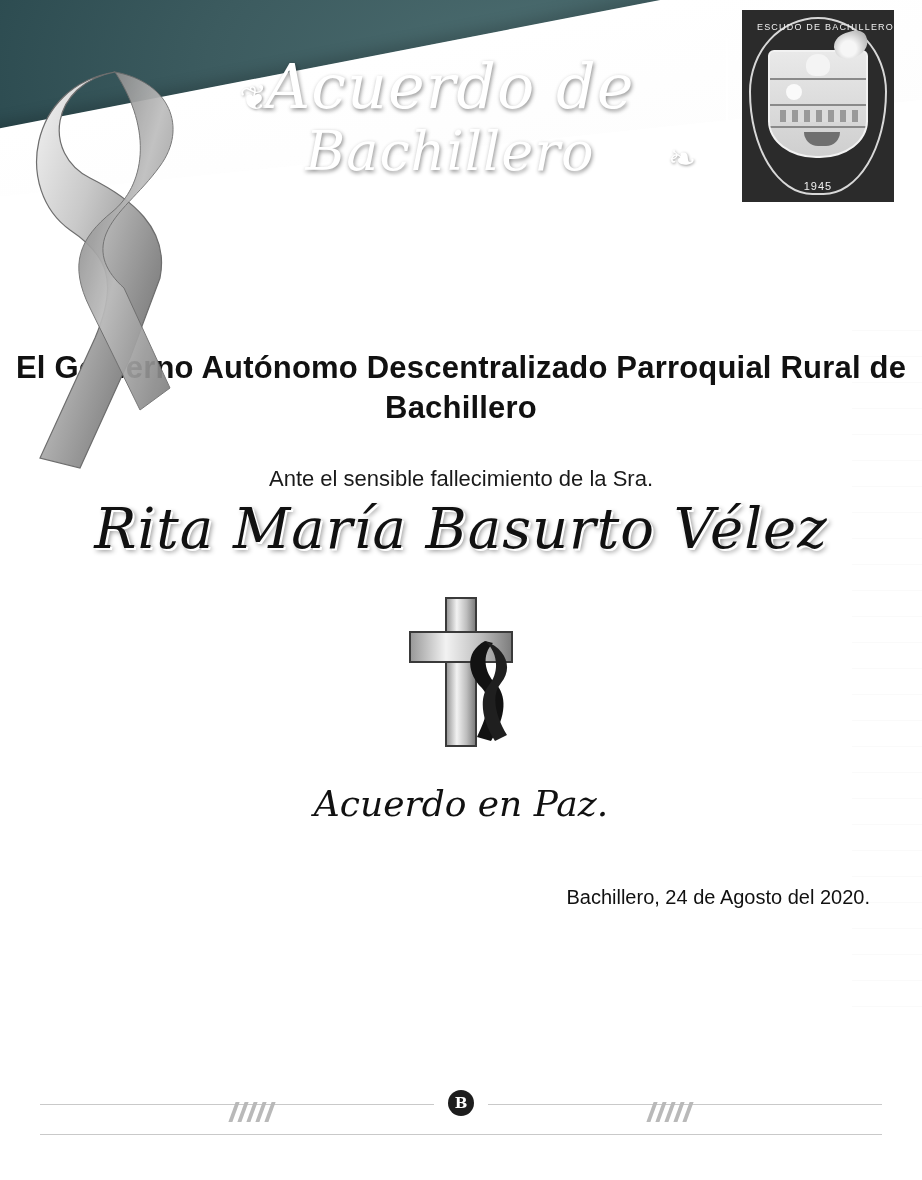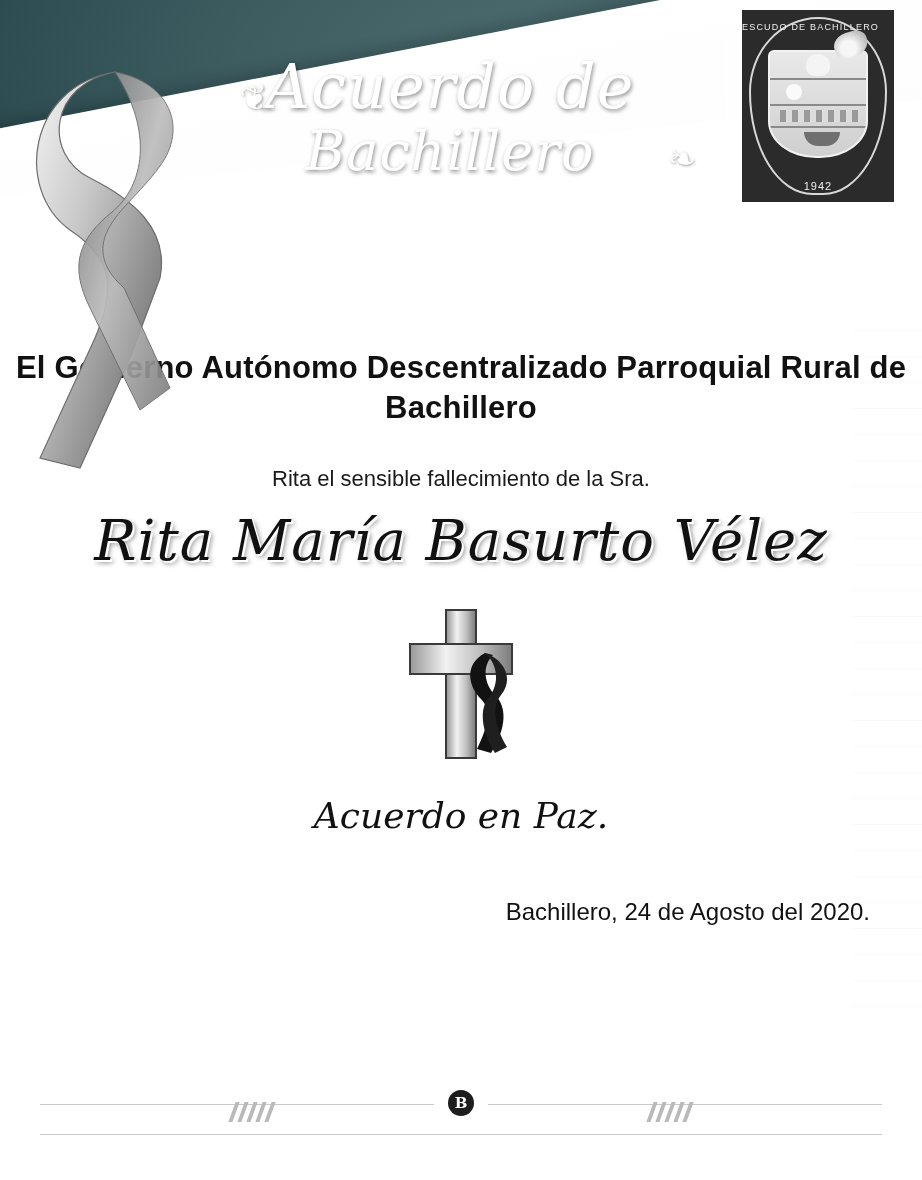--- a/index.html
+++ b/index.html
@@ -112,21 +112,21 @@
     left: 50%; top: 50%;
     width: 138px; height: 178px;
     margin-left: -69px; margin-top: -89px;
     border: 2px solid #d8d8d8;
     border-radius: 50% 50% 46% 46% / 42% 42% 58% 58%;
   }
   .crest-arc-text {
     position: absolute;
     left: 0; top: 12px;
     width: 152px;
-    text-align: left;
+    text-align: right;
     color: #f0f0f0;
     font-size: 9px;
     letter-spacing: 1.2px;
     font-family: "Liberation Sans", sans-serif;
   }
   .crest-shield {
     position: absolute;
     left: 26px; top: 40px;
     width: 100px; height: 108px;
     background: linear-gradient(180deg,#e9e9e9 0%, #cfcfcf 100%);
@@ -212,21 +212,21 @@
     margin-top: 18px;
   }
   .sub {
     text-align: center;
     font-size: 22px;
     color: #1a1a1a;
     margin-top: 38px;
   }
   .name {
     text-align: center;
-    margin-top: 16px;
+    margin-top: 4px;
     font-family: "DejaVu Serif", serif;
     font-style: italic;
     font-size: 56px;
     letter-spacing: 1px;
     color: #111;
     text-shadow: 2px 2px 0 #ffffff, 3px 3px 5px rgba(0,0,0,0.45);
     white-space: nowrap;
   }
   .para {
     text-align: center;
@@ -269,21 +269,21 @@
     font-style: italic;
     font-size: 36px;
     color: #111;
     margin-top: -4px;
   }
 
   .date {
     text-align: right;
     padding-right: 52px;
     margin-top: 62px;
-    font-size: 24px;
+    font-size: 20px;
     color: #111;
   }
 
   
   .footer {
     position: absolute;
     left: 0; bottom: 24px;
     width: 922px;
     height: 70px;
   }
@@ -373,21 +373,21 @@
     <div class="crest-shield">
       <div class="crest-top-fig"></div>
       <div class="crest-band crest-b1"></div>
       <div class="crest-sun"></div>
       <div class="crest-band crest-b2"></div>
       <div class="crest-wave"></div>
       <div class="crest-band crest-b3"></div>
       <div class="crest-boat"></div>
     </div>
     <div class="crest-plume"></div>
-    <div class="crest-year">1942</div>
+    <div class="crest-year">1945</div>
   </div>
 
   <div class="ribbon">
     <svg width="240" height="420" viewBox="0 0 240 420">
       <defs>
         <linearGradient id="rg" x1="0" y1="0" x2="1" y2="1">
           <stop offset="0%" stop-color="#f4f4f4"></stop>
           <stop offset="35%" stop-color="#c9c9c9"></stop>
           <stop offset="70%" stop-color="#8e8e8e"></stop>
           <stop offset="100%" stop-color="#5d5d5d"></stop>
@@ -400,21 +400,21 @@
       </defs>
       <path d="M95,14 C30,26 22,96 70,120 C110,140 150,170 140,220 L110,300 L60,410 L20,400 L75,280 C100,222 86,196 50,172 C-6,132 8,28 95,14 Z" fill="url(#rg)" stroke="#6d6d6d" stroke-width="1.2"></path>
       <path d="M95,14 C150,24 168,70 140,108 C120,136 96,152 86,176 C78,196 86,214 104,230 L150,330 L120,352 L70,250 C48,206 60,180 92,154 C124,128 134,74 95,14 Z" fill="url(#rg2)" opacity="0.92" stroke="#6d6d6d" stroke-width="1"></path>
     </svg>
   </div>
 
   <div class="texture"></div>
 
   <div class="body">
     <div class="h-main">El Gobierno Autónomo Descentralizado Parroquial Rural de Bachillero</div>
-    <div class="sub">Rita el sensible fallecimiento de la Sra.</div>
+    <div class="sub">Ante el sensible fallecimiento de la Sra.</div>
     <div class="name">Rita María Basurto Vélez</div>
 
     <div class="cross-wrap">
       <div class="cross">
         <div class="cross-v"></div>
         <div class="cross-h"></div>
       </div>
       <div class="black-ribbon">
         <svg width="64" height="104" viewBox="0 0 64 104">
           <path d="M30,2 C8,14 14,36 26,48 C36,58 34,74 22,98 L36,102 C52,76 52,56 40,44 C30,34 26,16 38,4 Z" fill="#121212"></path>

